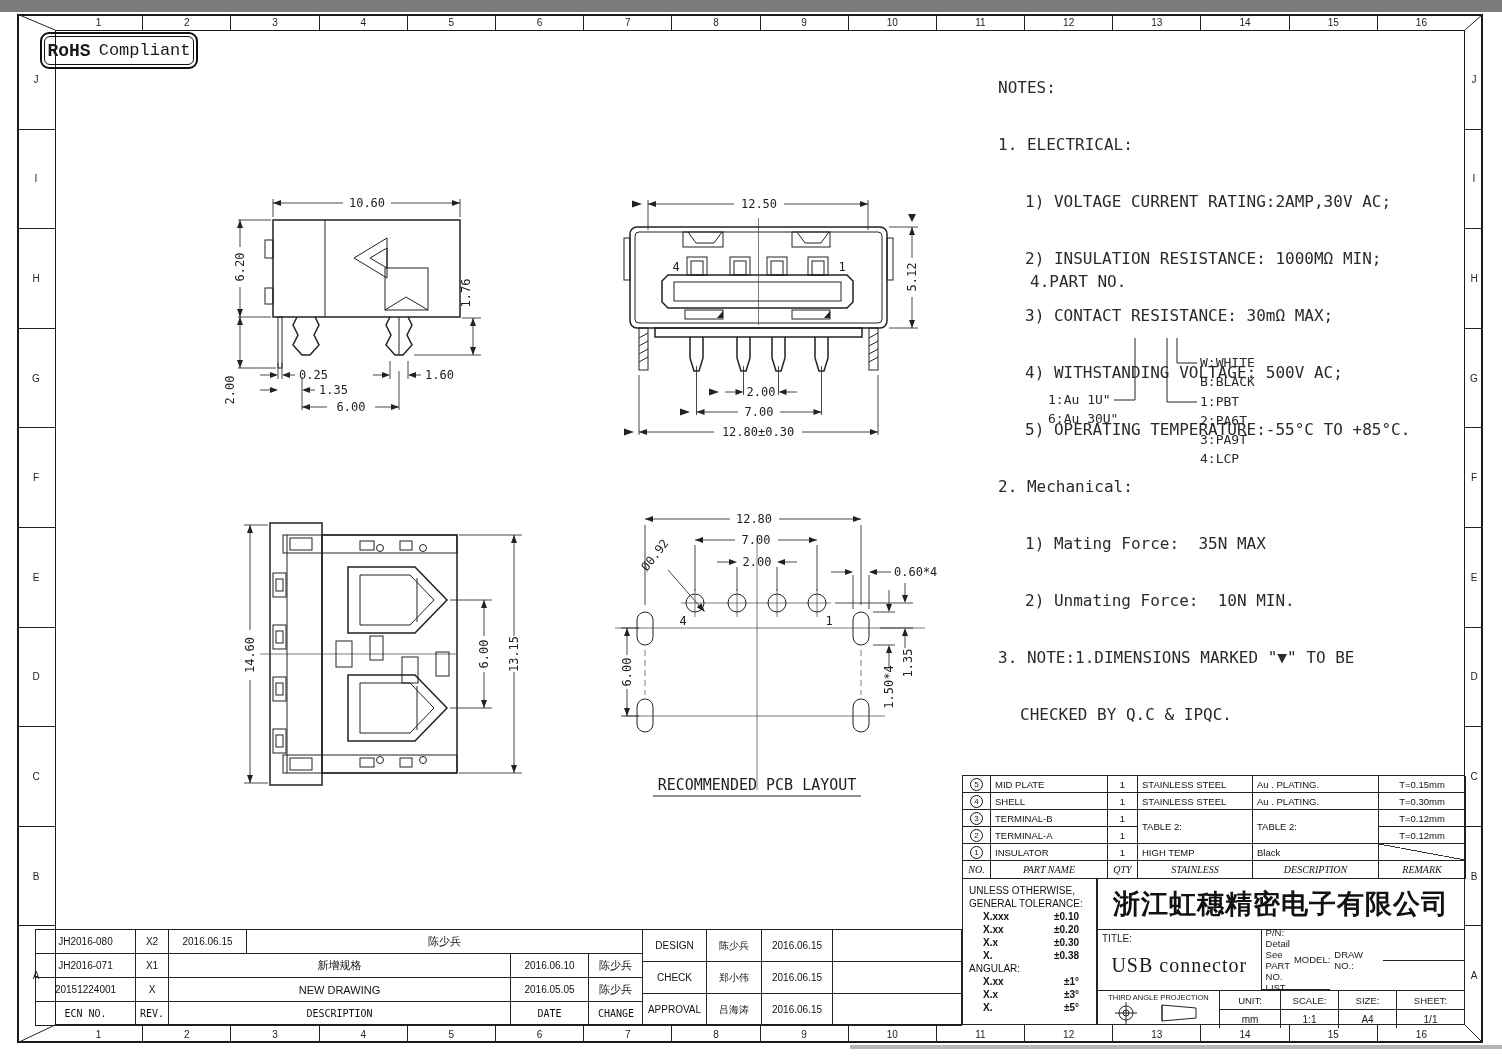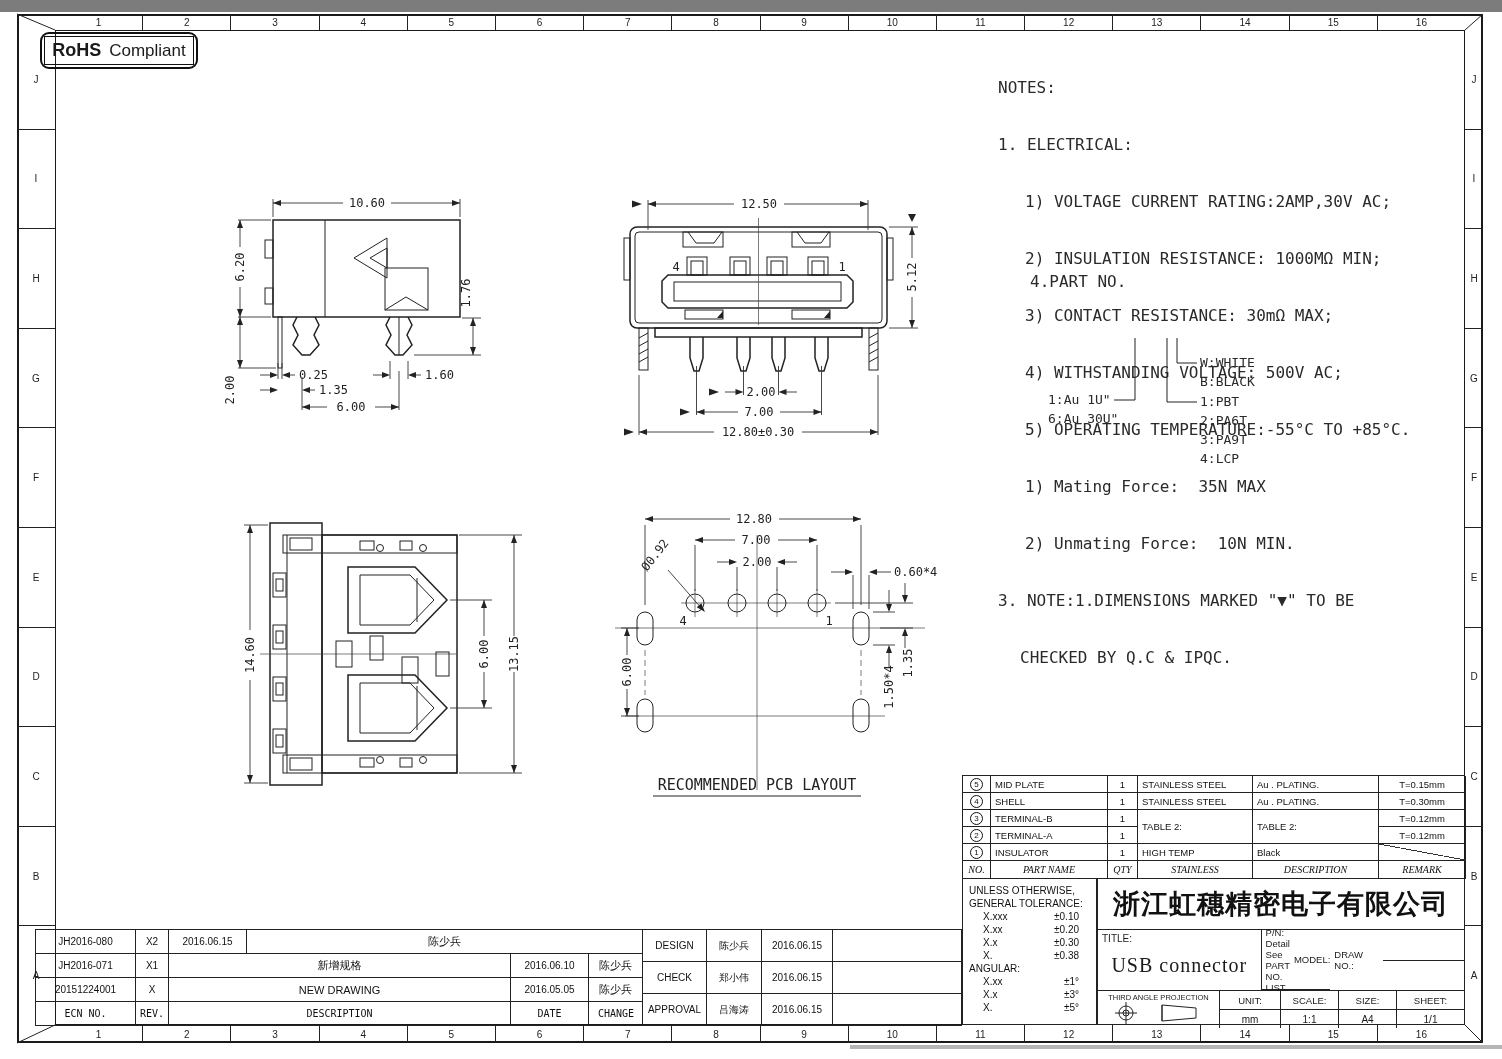--- a/index.html
+++ b/index.html
@@ -18,23 +18,23 @@
   #grid-bottom{left:55px;top:1025px;width:1410px;height:18px;}
   #grid-left{left:17px;top:30px;width:38px;height:995px;flex-direction:column;}
   #grid-right{left:1465px;top:30px;width:18px;height:995px;flex-direction:column;}
   .gcell{flex:1;display:flex;align-items:center;justify-content:center;}
   #grid-top .gcell,#grid-bottom .gcell{border-right:1px solid #222;}
   #grid-top .gcell:last-child,#grid-bottom .gcell:last-child{border-right:none;}
   #grid-left .gcell,#grid-right .gcell{border-bottom:1px solid #222;}
   #grid-left .gcell:last-child,#grid-right .gcell:last-child{border-bottom:none;}
   
   #rohs{left:40px;top:32px;width:158px;height:37px;border:2px solid #111;border-radius:9px;padding:2px;}
-  #rohs .in{width:100%;height:100%;box-sizing:border-box;border:1px solid #111;border-radius:0;
+  #rohs .in{width:100%;height:100%;box-sizing:border-box;border:1px solid #111;border-radius:6px;
             display:flex;align-items:center;justify-content:center;gap:8px;
-            font-family:Liberation Sans, sans-serif;}
+            font-family:Liberation Mono, monospace;}
   #rohs .b{font-weight:bold;font-size:18px;}
   #rohs .r{font-size:17px;}
   
   #notes{left:998px;top:40px;width:470px;font:16px/19px "DejaVu Sans Mono",monospace;
          color:#2a2a2a;white-space:pre;}
   #notes .sub{padding-left:27px;}
   #notes .cont{padding-left:22px;}
   #partno{left:1030px;top:272px;font:16px "DejaVu Sans Mono",monospace;color:#2a2a2a;}
   
   .draw{position:absolute;}
@@ -56,21 +56,21 @@
   #parts{left:962px;top:775px;width:503px;height:104px;border-left:1px solid #222;border-top:1px solid #222;
          display:grid;grid-template-columns:28px 117px 30px 115px 126px 87px;
          grid-template-rows:17px 17px 17px 17px 17px 18px;}
   #parts .hdr{font:italic 10px "Liberation Serif",serif;}
   .circ{display:inline-flex;align-items:center;justify-content:center;width:11px;height:11px;
         border:1px solid #111;border-radius:50%;font:8px "Liberation Sans",sans-serif;}
   .slash{background:linear-gradient(to right top,transparent 48.5%,#333 48.5%,#333 51.5%,transparent 51.5%);}
   
   #tol{left:962px;top:878px;width:135px;height:147px;border:1px solid #222;
        font:10px/13px "Liberation Sans",sans-serif;padding:5px 6px;color:#111;}
-  #tol .trow{display:flex;padding-left:14px;width:96px;justify-content:space-between;}
+  #tol .trow{display:flex;padding-left:14px;width:96px;justify-content:space-between;font-weight:bold;}
   
   #tblock{left:1097px;top:878px;width:368px;height:147px;border:1px solid #222;font-family:"Liberation Sans",sans-serif;}
   #company{height:50px;border-bottom:1px solid #222;display:flex;align-items:center;justify-content:center;
            font-size:27px;font-weight:bold;letter-spacing:1px;color:#111;}
   #tmid{height:60px;border-bottom:1px solid #222;display:flex;}
   #title-cell{width:181px;border-right:1px solid #222;position:relative;}
   #title-cell .lab{position:absolute;left:4px;top:3px;font-size:10px;}
   #title-cell .val{position:absolute;left:0;right:0;top:24px;text-align:center;
                    font:20px "Liberation Serif",serif;letter-spacing:1px;}
   #tmid .rcol{flex:1;display:flex;flex-direction:row;}
@@ -185,20 +185,21 @@
 </div>
 
 <div class="abs" id="notes">
   <div>NOTES:</div>
   <div>1. ELECTRICAL:</div>
   <div class="sub">1) VOLTAGE CURRENT RATING:2AMP,30V AC;</div>
   <div class="sub">2) INSULATION RESISTANCE: 1000MΩ MIN;</div>
   <div class="sub">3) CONTACT RESISTANCE: 30mΩ MAX;</div>
   <div class="sub">4) WITHSTANDING VOLTAGE: 500V AC;</div>
   <div class="sub">5) OPERATING TEMPERATURE:-55°C TO +85°C.</div>
+  <div>2. Mechanical:</div>
   <div class="sub">1) Mating Force:  35N MAX</div>
   <div class="sub">2) Unmating Force:  10N MIN.</div>
   <div>3. NOTE:1.DIMENSIONS MARKED "▼" TO BE</div>
   <div class="cont">CHECKED BY Q.C &amp; IPQC.</div>
 </div>
 <div class="abs" id="partno">4.PART NO.</div>
 
 <svg class="draw" style="left:1040px;top:330px;width:240px;height:150px" viewBox="0 0 240 150">
   <path class="tl" d="M95,8 V70 H74"></path>
   <path class="tl" d="M127,8 V72 H157"></path>

